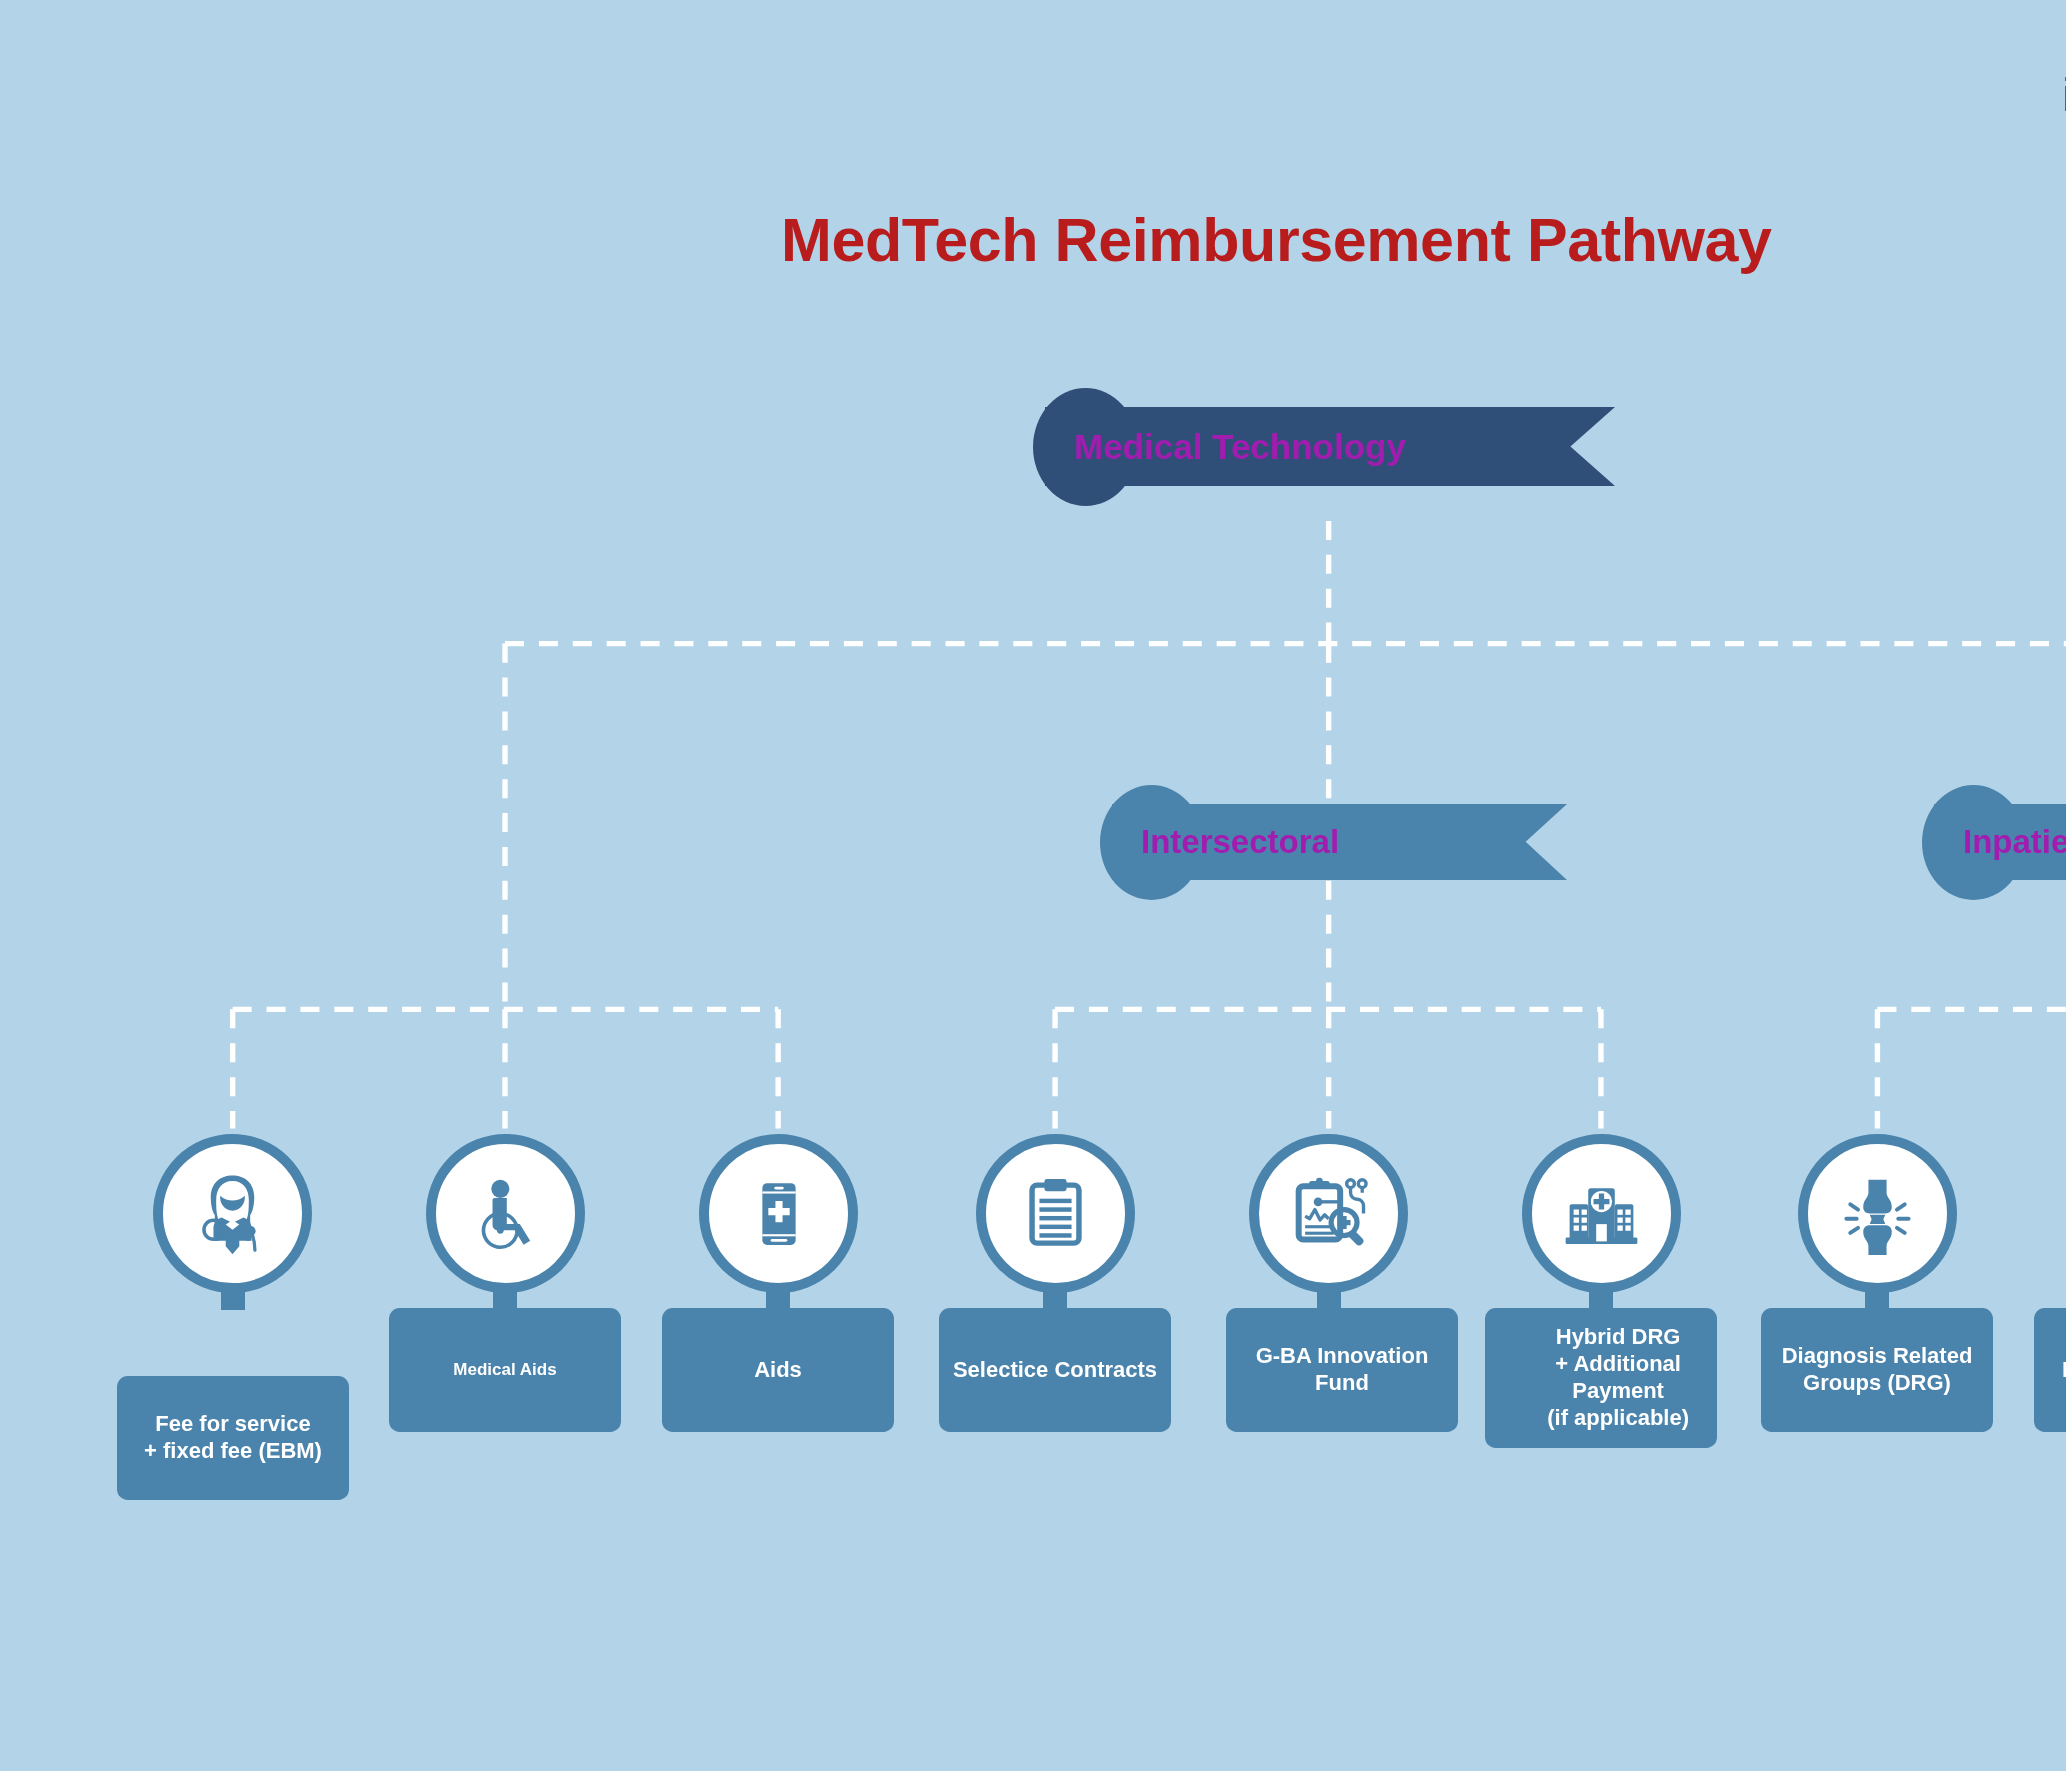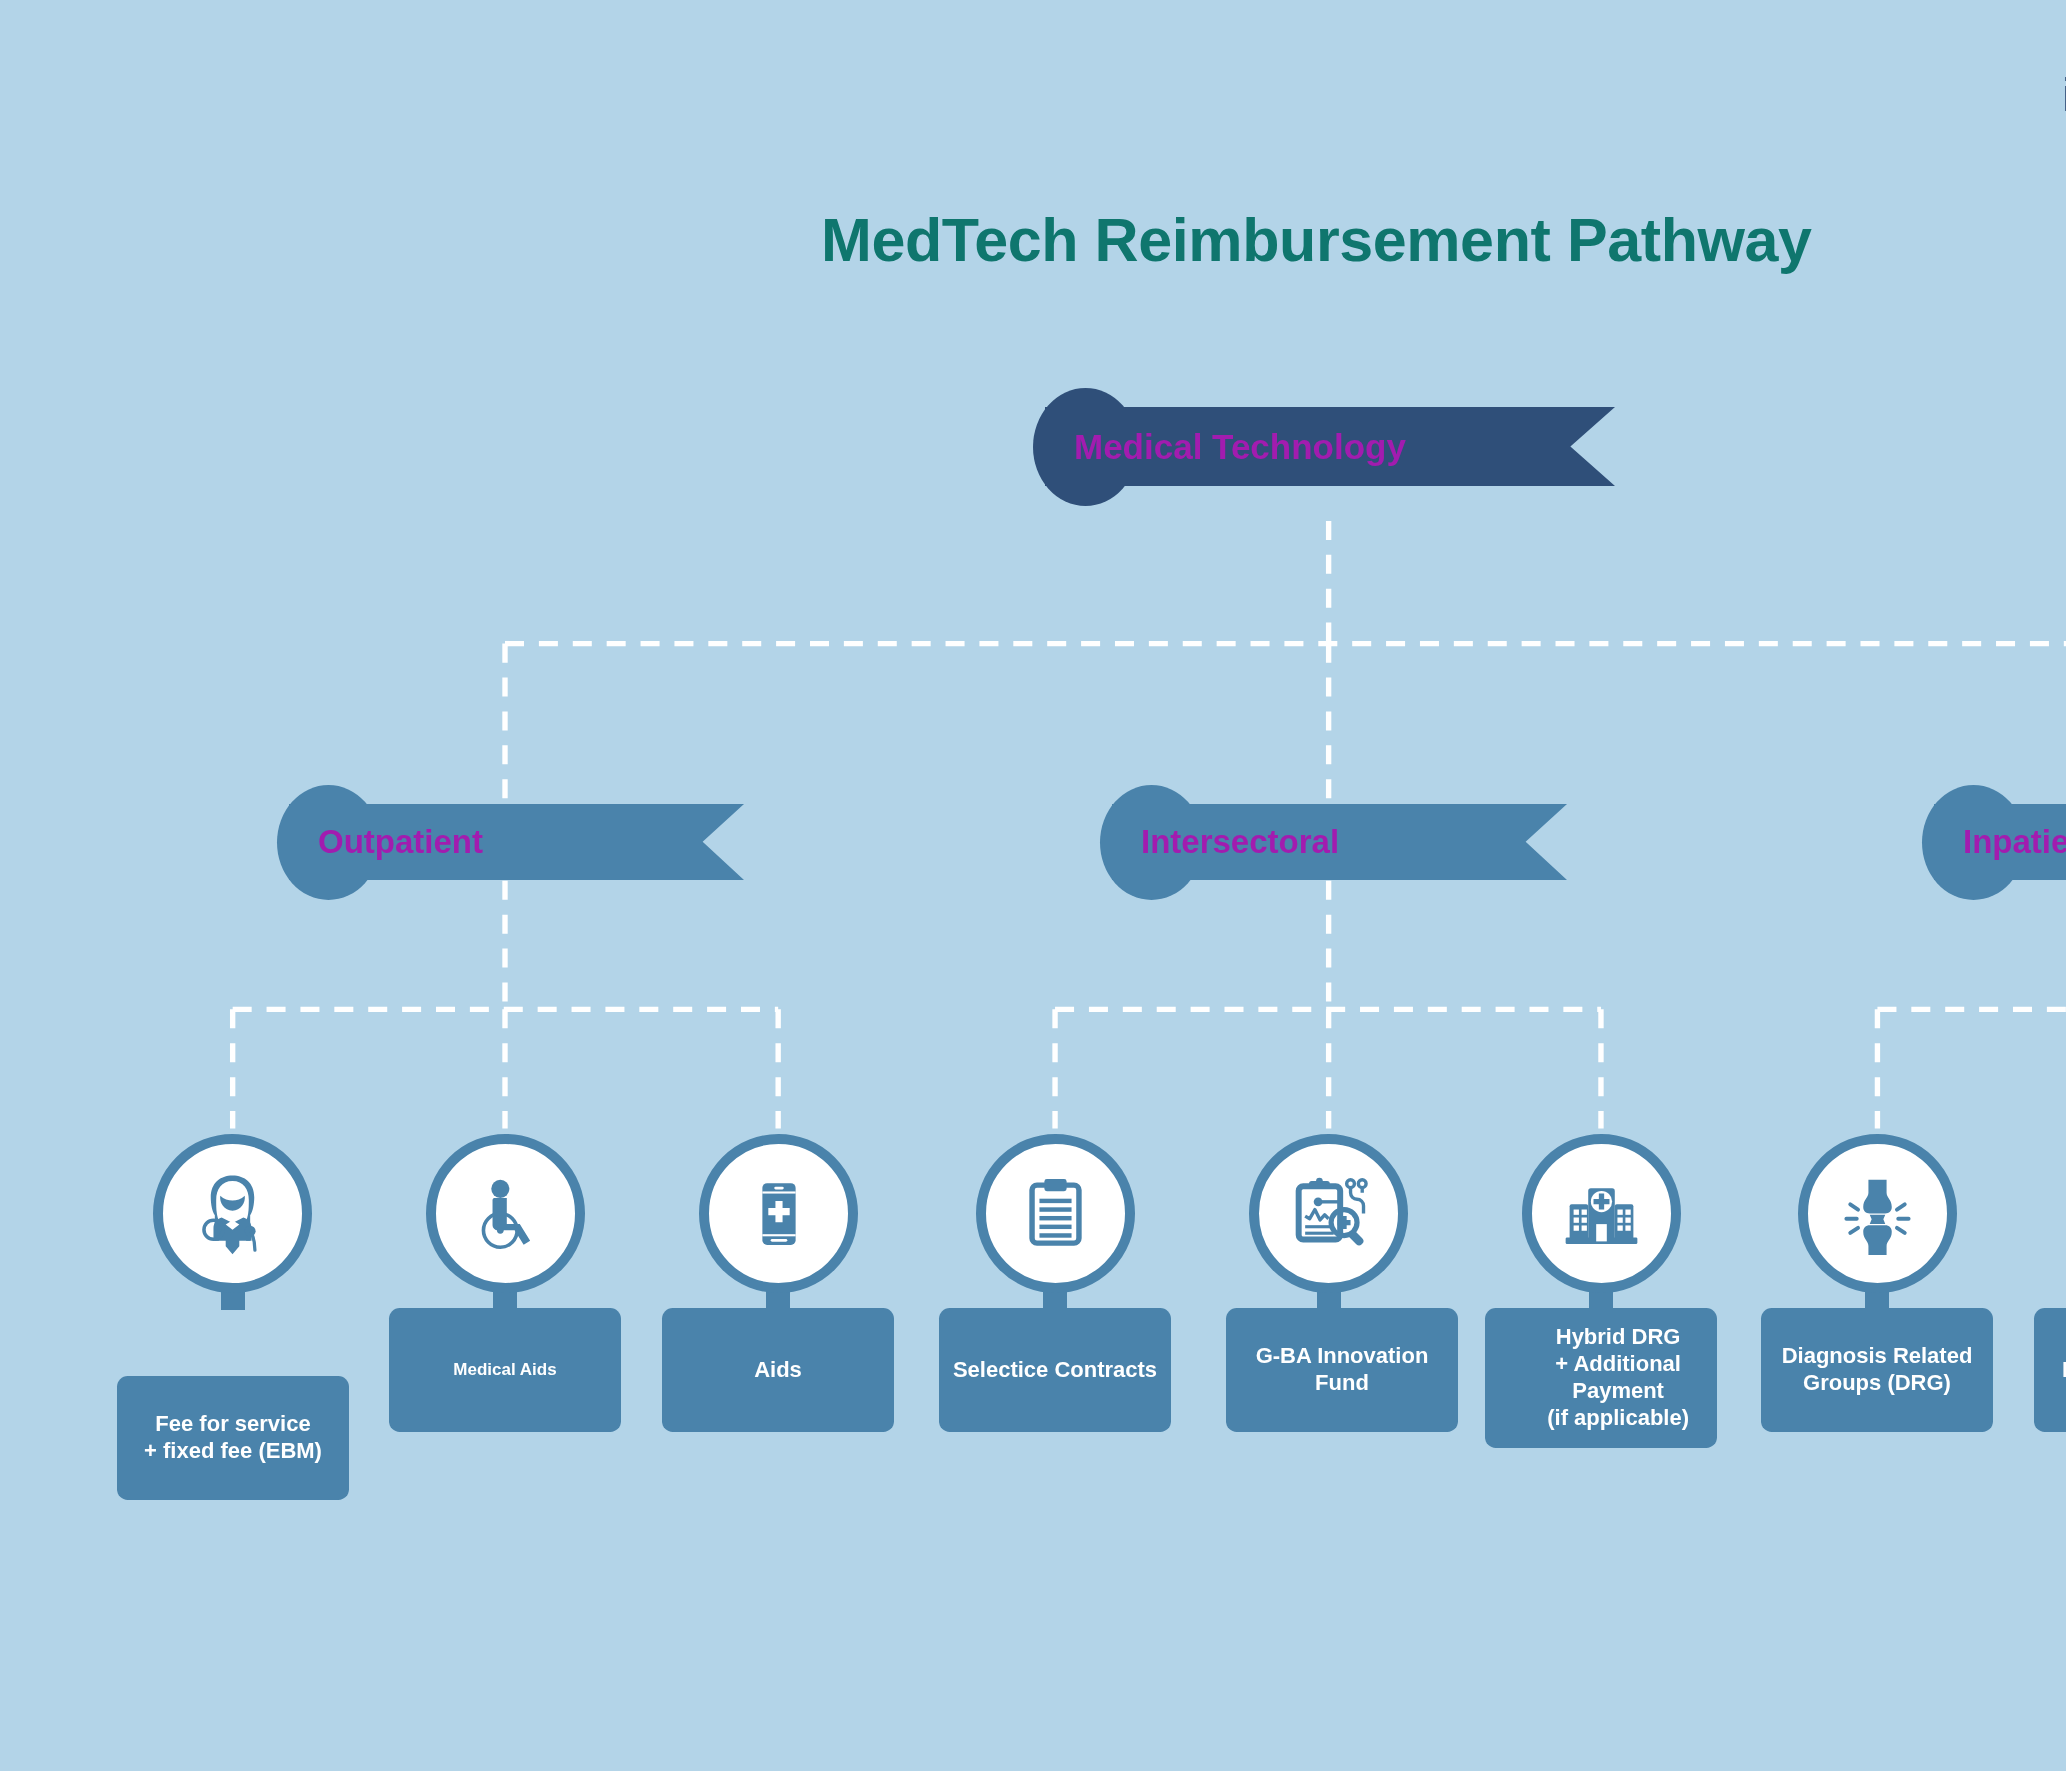--- a/index.html
+++ b/index.html
@@ -17,22 +17,22 @@
   .logo-word{
     position:absolute;left:0;top:23px;
     font-size:46px;letter-spacing:-0.4px;
     color:#3d5a80;font-weight:400;
     font-family:"Liberation Sans", sans-serif;
   }
 
   
   .title{
     position:absolute;left:781px;top:205px;
-    font-size:61px;font-weight:bold;color:#0f766e;
-    letter-spacing:-0.4px;white-space:nowrap;margin-left:40px;
+    font-size:61px;font-weight:bold;color:#b91c1c;
+    letter-spacing:-0.4px;white-space:nowrap;
   }
 
   
   .wires{position:absolute;inset:0;}
 
   
   .ribbon{position:absolute;height:0;}
   .ribbon .rb-body{
     position:absolute;top:0;left:0;height:100%;
   }
@@ -113,27 +113,20 @@
   </svg>
 
   <div class="ribbon" style="left:1045px;top:407px;width:570px;height:79px;">
     <div class="rb-cap" style="left:-12.4px;top:-19.4px;width:105px;height:118px;background:#2f4f79;"></div>
     <svg class="rb-body" width="570" height="79" viewBox="0 0 1380 190" preserveAspectRatio="none">
       <path d="M0 0 H1380 L1272 95 L1380 190 H0 Z" fill="#2f4f79"></path>
     </svg>
     <div class="rb-label" style="left:29px;top:0;height:79px;font-size:35px;">Medical Technology</div>
   </div>
 
-  <div class="ribbon" style="left:289px;top:804px;width:455px;height:76px;">
-    <div class="rb-cap" style="left:-11.6px;top:-19px;width:103px;height:115px;background:#4a83ab;"></div>
-    <svg class="rb-body" width="455" height="76" viewBox="0 0 1100 185" preserveAspectRatio="none">
-      <path d="M0 0 H1100 L1000 92 L1100 185 H0 Z" fill="#4a83ab"></path>
-    </svg>
-    <div class="rb-label" style="left:29px;top:0;height:76px;font-size:33px;">Outpatient</div>
-  </div>
 
   <div class="ribbon" style="left:1112px;top:804px;width:455px;height:76px;">
     <div class="rb-cap" style="left:-11.6px;top:-19px;width:103px;height:115px;background:#4a83ab;"></div>
     <svg class="rb-body" width="455" height="76" viewBox="0 0 1100 185" preserveAspectRatio="none">
       <path d="M0 0 H1100 L1000 92 L1100 185 H0 Z" fill="#4a83ab"></path>
     </svg>
     <div class="rb-label" style="left:29px;top:0;height:76px;font-size:33px;">Intersectoral</div>
   </div>
 
   <div class="ribbon" style="left:1934px;top:804px;width:455px;height:76px;">

